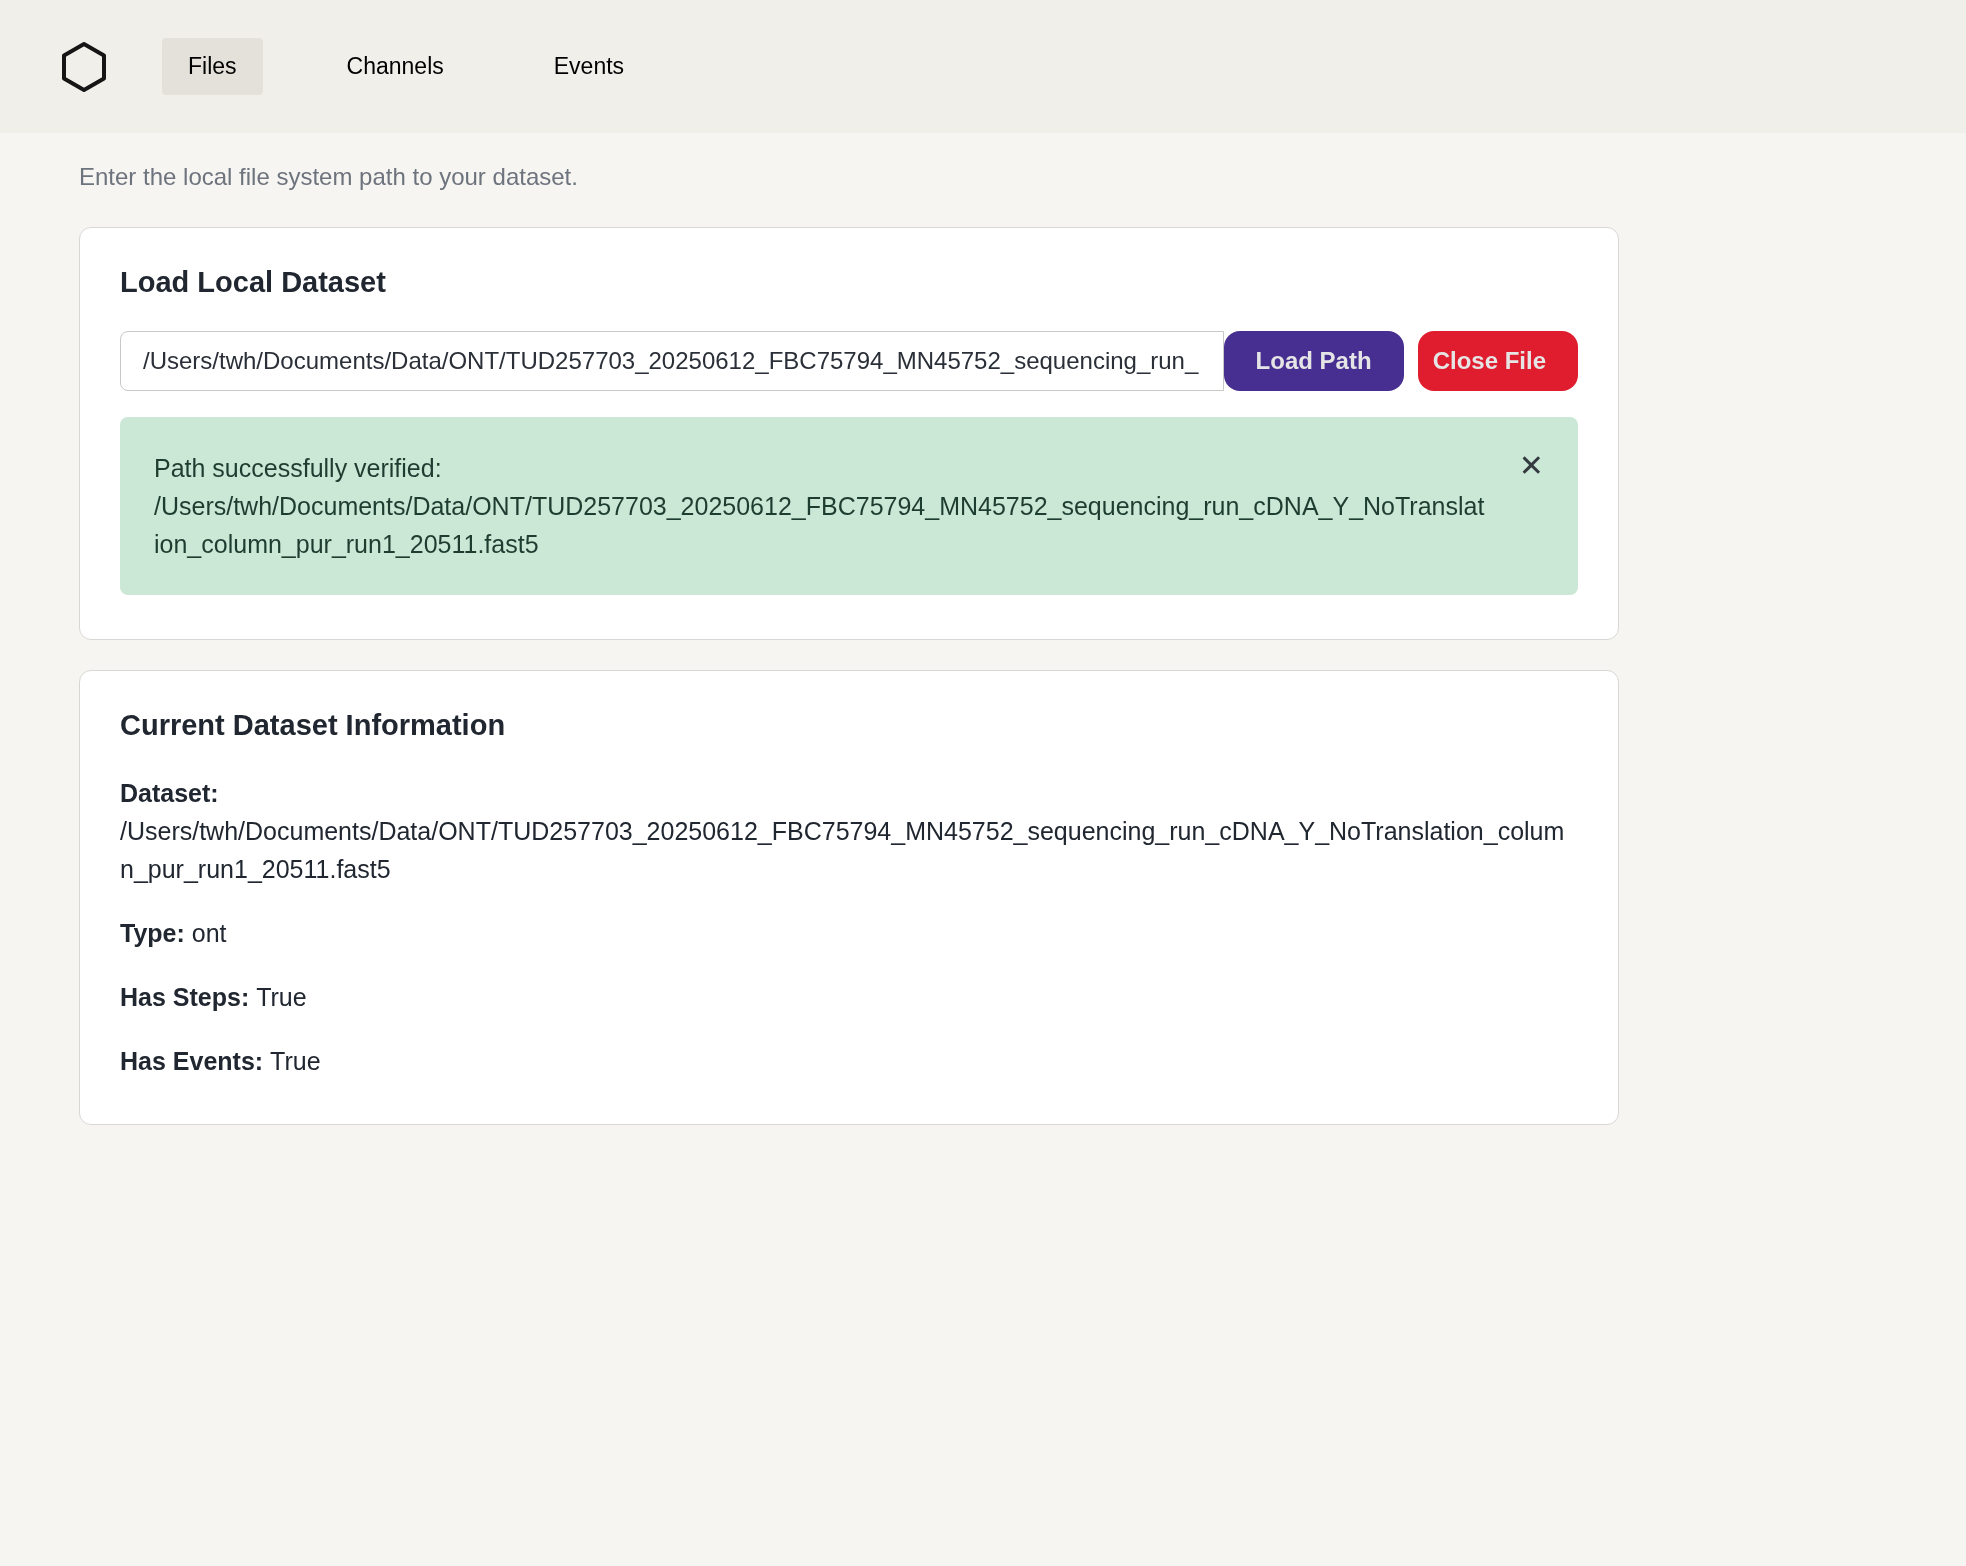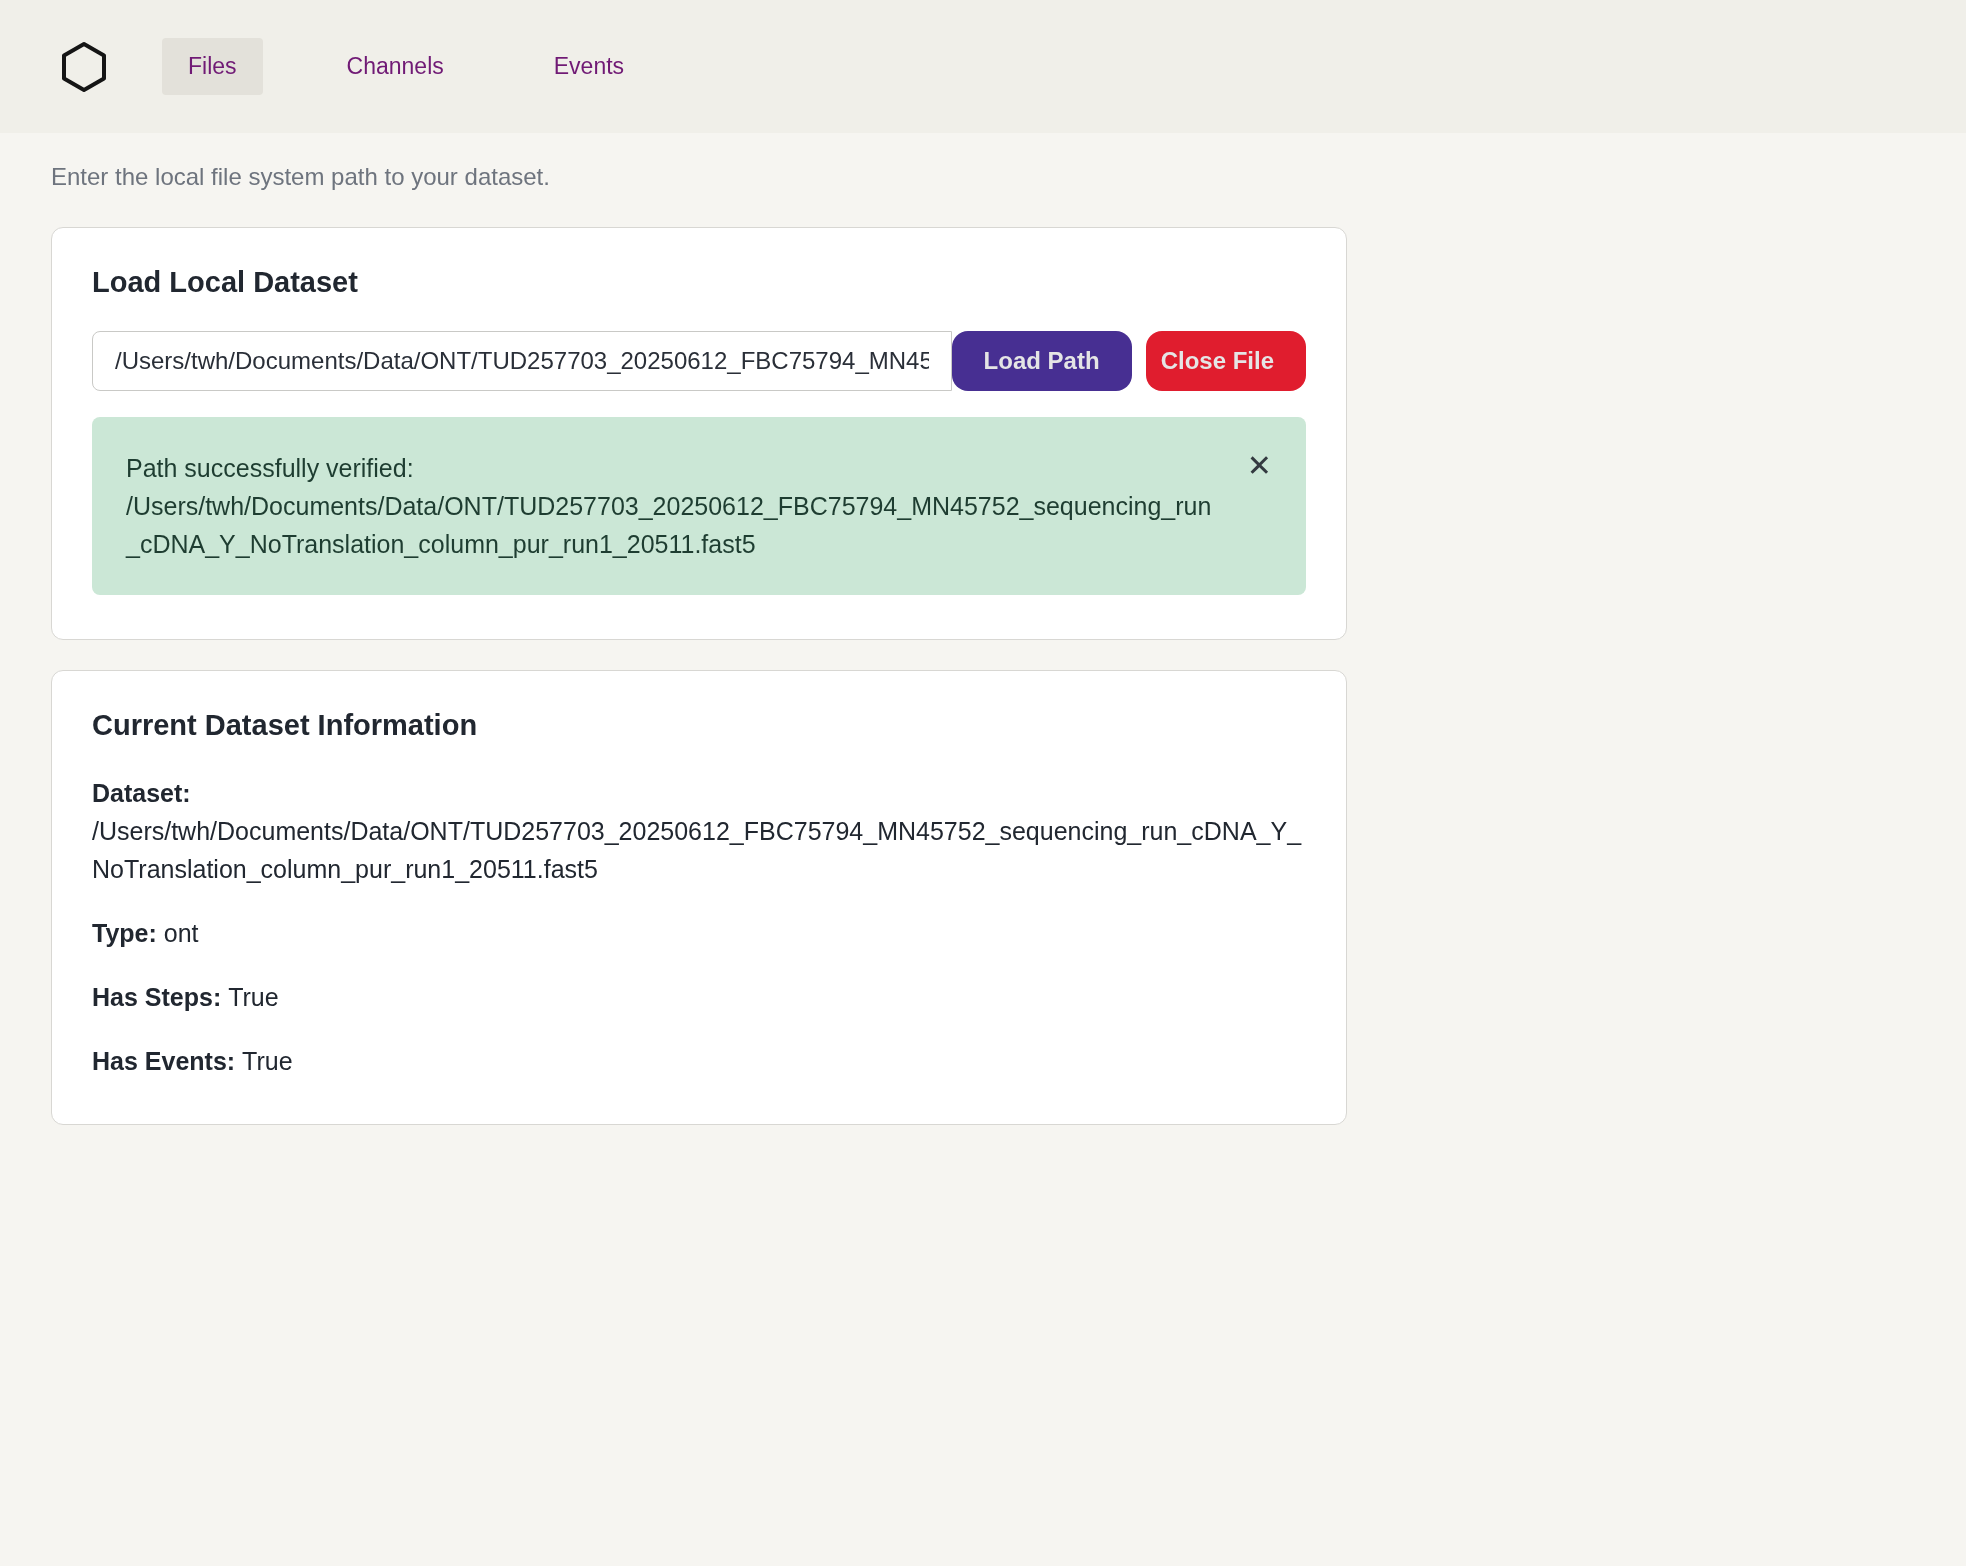--- a/index.html
+++ b/index.html
@@ -29,36 +29,36 @@
     margin-right: 52px;
     cursor: pointer;
   }
   nav.tabs {
     display: flex;
     align-items: center;
     gap: 58px;
   }
   .tab {
     font-size: 23px;
-    color: #701a75;
+    color: #000000;
     padding: 15px 26px;
     border-radius: 4px;
     cursor: pointer;
     text-decoration: none;
     white-space: nowrap;
   }
   .tab.active {
     background: #e3e1da;
     font-weight: 500;
   }
 
   
   main {
-    width: 1296px;
-    margin-left: 51px;
+    width: 1540px;
+    margin-left: 79px;
     padding-top: 30px;
   }
   .intro-text {
     font-size: 24px;
     color: #6e747e;
     margin-bottom: 36px;
   }
 
   .card {
     background: #ffffff;

